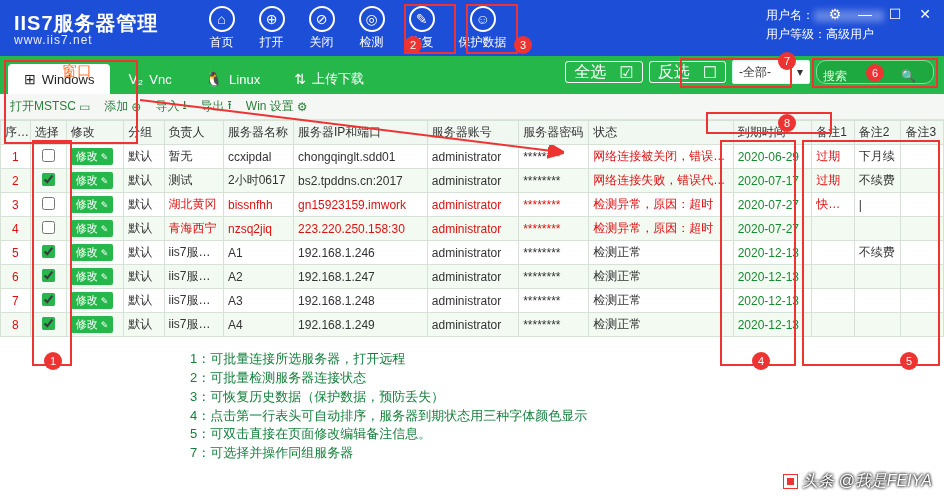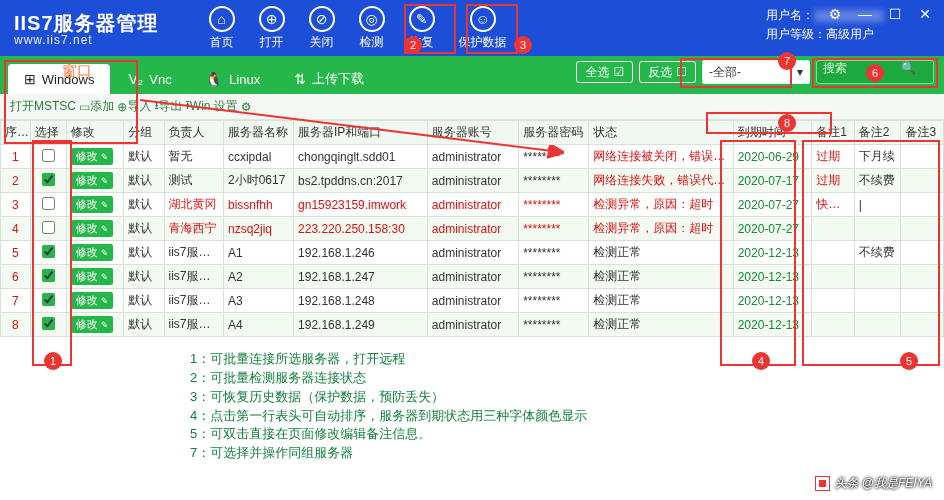--- a/index.html
+++ b/index.html
@@ -15,28 +15,28 @@
   .user-box{position:absolute;right:60px;top:6px;font-size:12px;line-height:1.6}
   .user-box .blur{display:inline-block;filter:blur(3px);background:rgba(255,255,255,.3);width:70px;height:12px;vertical-align:middle}
   .win-ctrl{position:absolute;right:8px;top:4px;display:flex;gap:8px;align-items:center}
   .win-ctrl span{width:22px;height:20px;display:flex;align-items:center;justify-content:center;font-size:14px;cursor:pointer;color:#fff}
   
   .tabsbar{background:#26b74b;height:38px;display:flex;align-items:flex-end;padding-left:0;position:relative}
   .tabsbar .tab{height:30px;padding:0 16px;display:flex;align-items:center;gap:6px;color:#fff;font-size:13px;cursor:pointer;border-radius:4px 4px 0 0}
   .tabsbar .tab.active{background:#fff;color:#222}
   .tabsbar .tab .tico{font-size:14px}
   .right-ctrls{position:absolute;right:10px;top:4px;display:flex;gap:6px;align-items:center}
-  .btn-small{background:rgba(255,255,255,0);border:1px solid #fff;color:#fff;border-radius:3px;height:22px;padding:0 8px;display:flex;align-items:center;gap:4px;cursor:pointer;font-size:12px}
-  .drop{background:#fff;color:#333;border:1px solid #cfe;border-radius:2px;height:24px;width:108px;padding:0 6px;display:flex;align-items:center;justify-content:space-between;font-size:12px}
-  .search-box{display:flex;align-items:flex-start;background:#1ea940;border:1px solid #7fe09a;border-radius:3px;height:24px;width:118px;padding:0 6px;color:#e9ffe9}
+  .btn-small{background:rgba(255,255,255,0);border:1px solid #fff;color:#fff;border-radius:3px;height:22px;padding:0 8px;display:flex;align-items:center;gap:13px;cursor:pointer;font-size:16px}
+  .drop{background:#fff;color:#333;border:1px solid #cfe;border-radius:2px;height:24px;width:78px;padding:0 6px;display:flex;align-items:center;justify-content:space-between;font-size:12px}
+  .search-box{display:flex;align-items:flex-end;background:#1ea940;border:1px solid #7fe09a;border-radius:10px;height:24px;width:118px;padding:0 6px;color:#e9ffe9}
   .search-box input{background:transparent;border:0;outline:0;color:#fff;width:78px;font-size:12px}
   .search-box input::placeholder{color:#d8ffd8}
   
   .thirdbar{height:26px;background:#f5f7f5;border-bottom:1px solid #dfe4df;display:flex;align-items:center;justify-content:space-between;padding:0 10px;font-size:12px;color:#444}
-  .thirdbar .right{display:flex;align-items:center}
+  .thirdbar .right{display:flex;gap:14px;align-items:center}
   .thirdbar .act{display:flex;align-items:center;gap:3px;cursor:pointer;color:#2b7e3b}
   
   .grid-wrap{width:100%}
   table{border-collapse:collapse;width:100%;table-layout:fixed}
   th,td{border:1px solid #d7e2d7;padding:3px 4px;height:22px;font-size:12px;overflow:hidden;white-space:nowrap;text-overflow:ellipsis;text-align:left}
   th{background:#f1f7f1;font-weight:400;color:#333}
   tbody tr:nth-child(even){background:#f2faf2}
   td.idx{color:#d11;text-align:center}
   td.sel{text-align:center}
   td.sel input{accent-color:#26b74b}
@@ -46,21 +46,21 @@
   td.green{color:#188a32}
   
   .legend{position:absolute;left:190px;top:350px;font-size:13px;line-height:1.45}
   .legend div{color:#15803d}
   
   .callout{position:absolute;border:2px solid #e33;pointer-events:none}
   .badge{position:absolute;width:18px;height:18px;border-radius:50%;background:#e33;color:#fff;font-size:11px;display:flex;align-items:center;justify-content:center;pointer-events:none}
   
   .arrow{position:absolute;pointer-events:none;stroke:#e33;stroke-width:2;fill:none}
   
-  .wm{position:absolute;right:12px;bottom:8px;font-size:12px;color:#fff;text-shadow:0 0 3px #000,0 0 3px #000;font-style:italic;display:flex;align-items:center;gap:4px}
+  .wm{position:absolute;right:12px;bottom:8px;font-size:16px;color:#fff;text-shadow:0 0 3px #000,0 0 3px #000;font-style:italic;display:flex;align-items:center;gap:4px}
   .wm .hd{width:15px;height:15px;display:inline-block;background:#fff;border:1px solid #e33;position:relative}
   .wm .hd::after{content:"";position:absolute;inset:3px;background:#e33}
 </style>
 </head>
 <body>
 
 <div class="topbar">
   <div class="logo">
     <div class="big">IIS7服务器管理</div>
     <div class="small">www.iis7.net</div>

